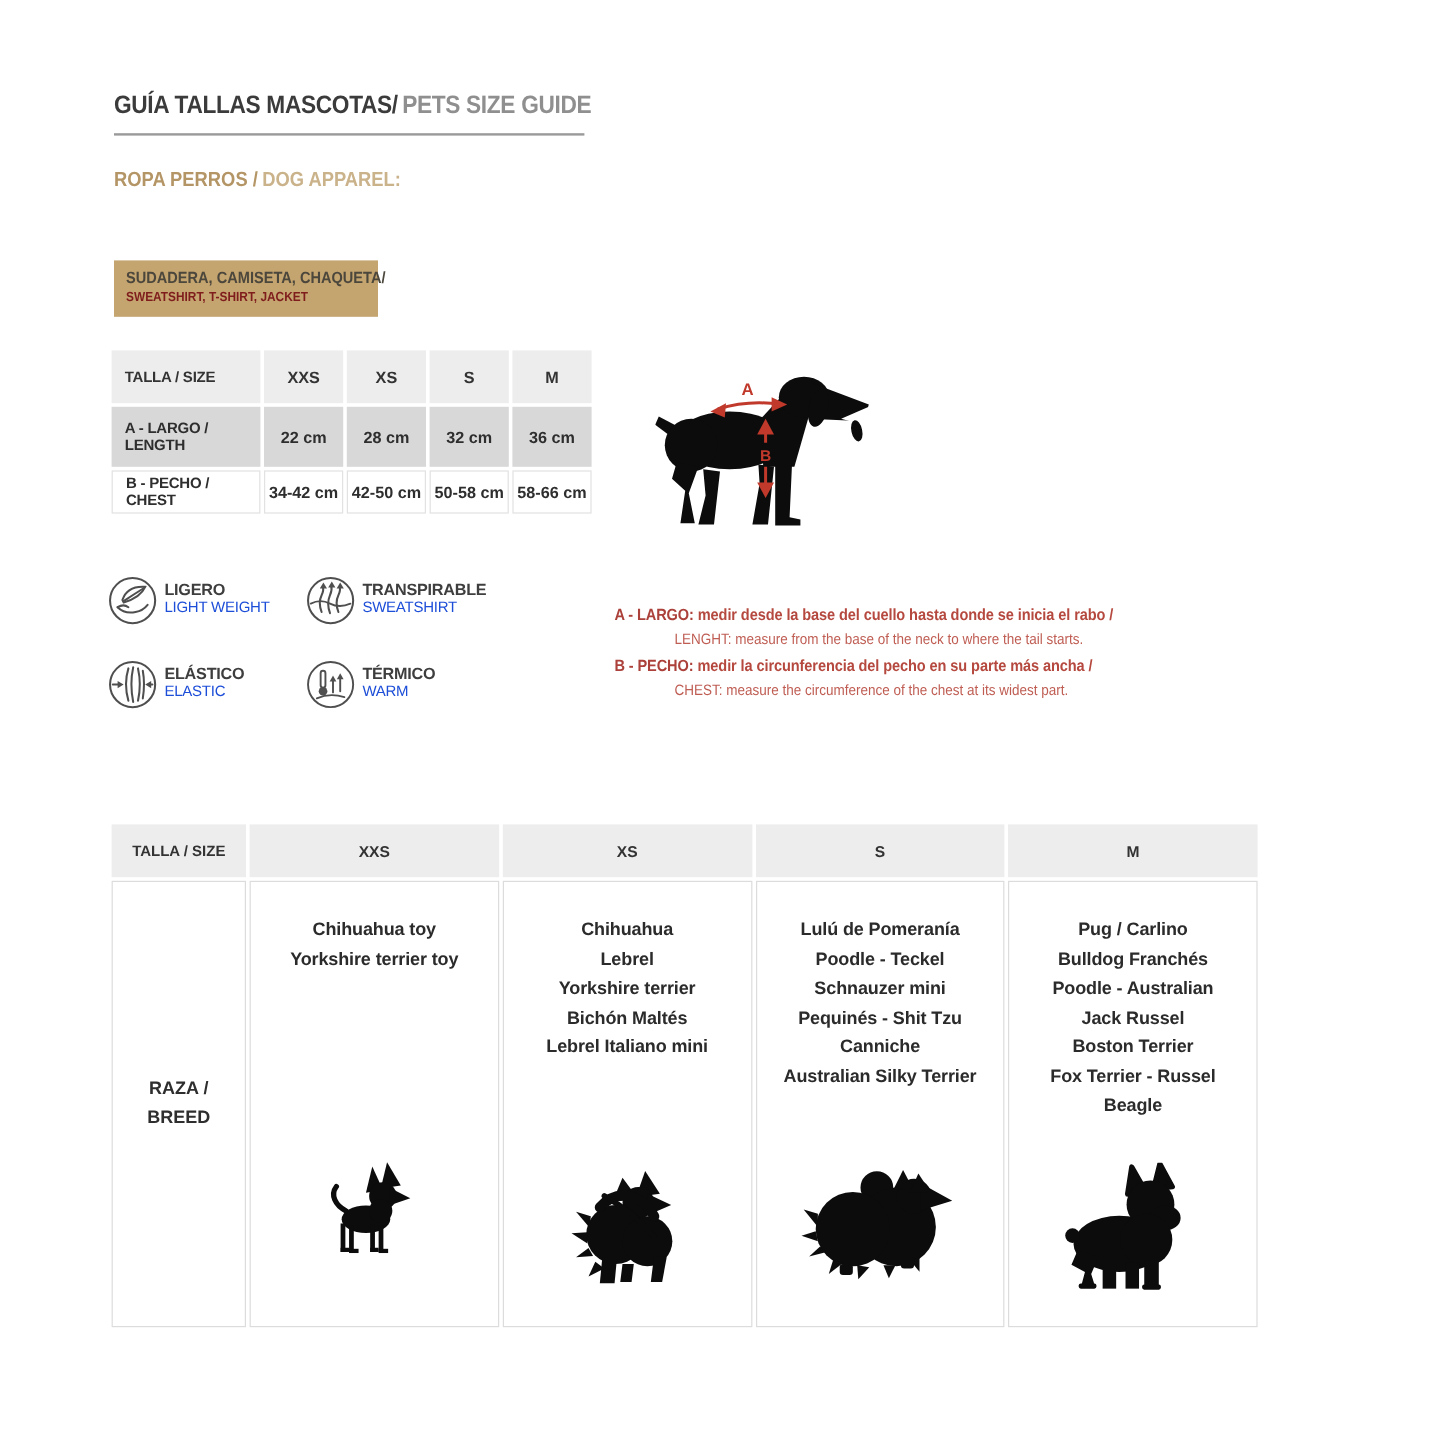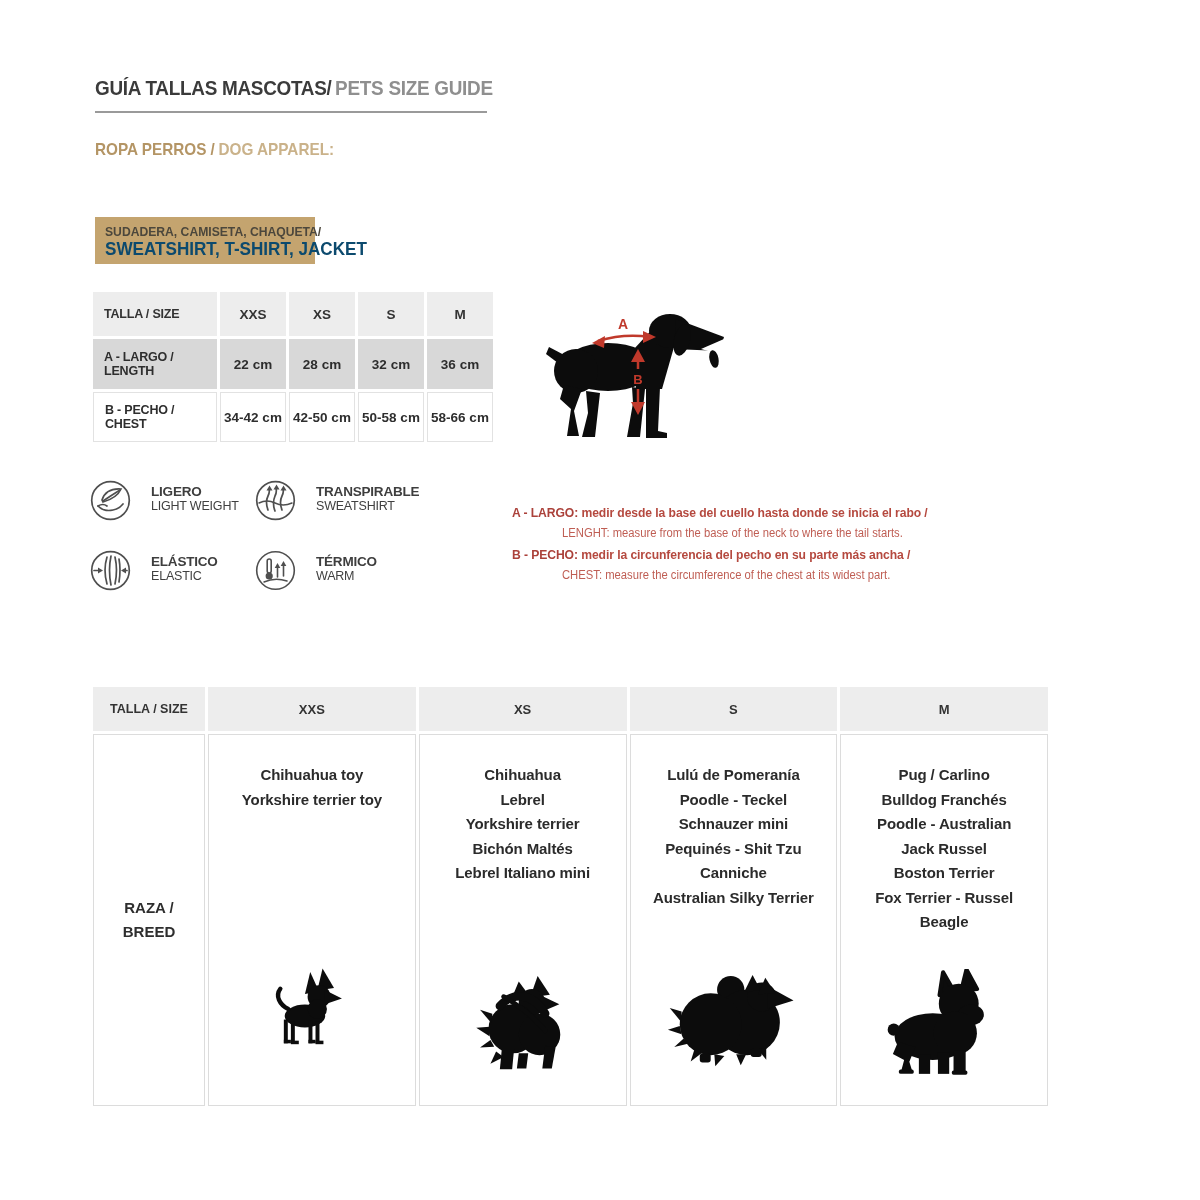--- a/index.html
+++ b/index.html
@@ -12,40 +12,40 @@
   .title-wrap { position:absolute; left:95px; top:76px; width:392px; border-bottom:2px solid #9a9a9a; padding-bottom:11px; }
   .title-dark { font-size:21px; font-weight:bold; color:#3b3b3b; letter-spacing:-0.3px; }
   .title-gray { font-size:21px; font-weight:bold; color:#8f8f8f; letter-spacing:-0.3px; margin-left:4px; }
   .subtitle-wrap { position:absolute; left:95px; top:140px; }
   .sub-dark { font-size:17px; font-weight:bold; color:#b49565; }
   .sub-light { font-size:17px; font-weight:bold; color:#cab28a; margin-left:4px; }
 
   
   .banner { position:absolute; left:95px; top:217px; width:220px; background:#c4a46f; padding:6px 10px 7px 10px; }
   .banner-l1 { font-size:13.5px; font-weight:bold; color:#4c473c; line-height:17px; }
-  .banner-l2 { font-size:19px; font-weight:bold; color:#0c4a6e; line-height:17px;text-decoration:underline; }
+  .banner-l2 { font-size:11px; font-weight:bold; color:#7f1d1d; line-height:17px;text-decoration:underline; }
 
   
   .size-table { position:absolute; left:90px; top:289px; border-collapse:separate; border-spacing:3px; }
   .size-table td { text-align:center; vertical-align:middle; font-weight:bold; }
   .size-table .lbl { width:124px; text-align:left; padding-left:11px; font-size:12.5px; letter-spacing:-0.2px; }
   .size-table .val { width:66px; font-size:13.5px; }
   .size-table tr.hd td  { height:44px; background:#ededed; color:#333; }
   .size-table tr.rA td  { height:50px; background:#d8d8d8; color:#2e2e2e; }
-  .size-table tr.rB td  { height:50px; background:#ffffff; border:1px solid #e2e2e2; color:#2e2e2e; }
+  .size-table tr.rB td  { height:36px; background:#ffffff; border:1px solid #e2e2e2; color:#2e2e2e; }
 
   
   .diagram { position:absolute; left:546px; top:297px; width:215px; height:150px; }
 
   
   .features { position:absolute; left:90px; top:480px; width:340px; display:grid; grid-template-columns:165px 165px; row-gap:29px; }
-  .feature { display:flex; align-items:flex-start; gap:20px; }
+  .feature { display:flex; align-items:flex-start; gap:6px; }
   .f-icon { width:41px; height:41px; flex:0 0 41px; }
   .f-title { font-size:13.5px; font-weight:bold; color:#3e3e3e; line-height:15px; margin-top:4px; letter-spacing:-0.2px; }
-  .f-sub { font-size:12.5px; color:#404040; line-height:15px; letter-spacing:-0.2px; }
+  .f-sub { font-size:12.5px; color:#1d4ed8; line-height:15px; letter-spacing:-0.2px; }
 
   
   .notes { position:absolute; left:512px; top:502px; width:470px; }
   .note-main { font-size:13.5px; font-weight:bold; color:#ab413a; line-height:21px; letter-spacing:-0.1px; }
   .note-main .note-rest { font-weight:bold; color:#b5493f; }
   .note-sub { font-size:12.5px; color:#bf5d53; line-height:21px; padding-left:50px; }
 
   
   .breed-table { position:absolute; left:93px; top:687px; width:955px; }
   .bt-head { display:flex; gap:3px; }

